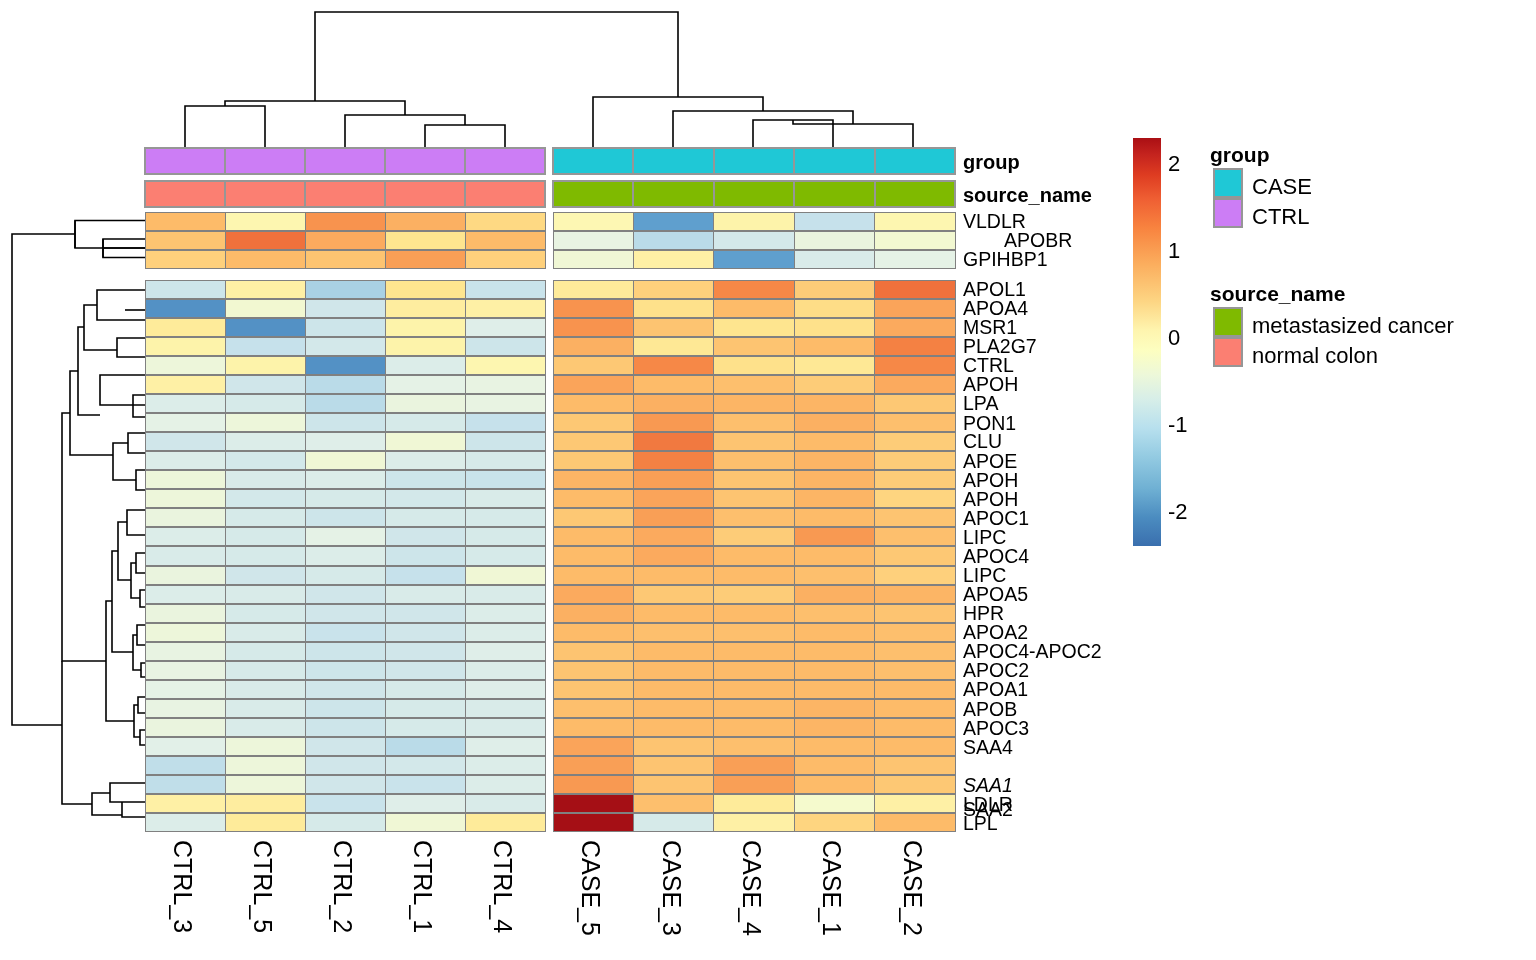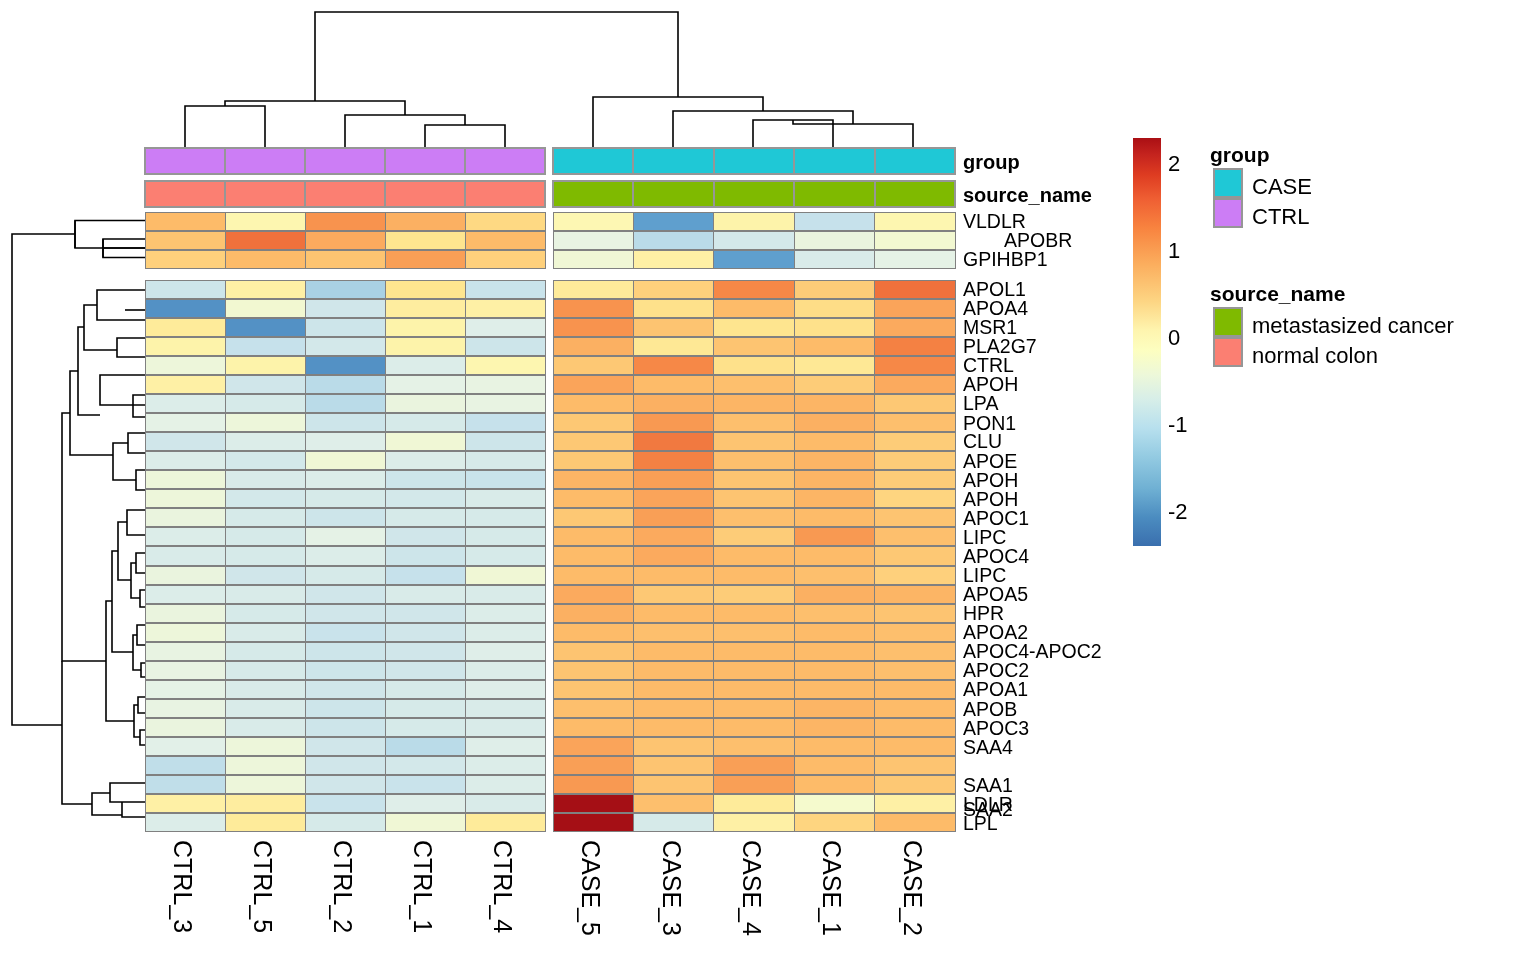--- a/index.html
+++ b/index.html
@@ -632,21 +632,21 @@
       <div class="rowlab" style="top: 585.138px;">APOA5</div>
       <div class="rowlab" style="top: 604.207px;">HPR</div>
       <div class="rowlab" style="top: 623.276px;">APOA2</div>
       <div class="rowlab" style="top: 642.345px;">APOC4-APOC2</div>
       <div class="rowlab" style="top: 661.414px;">APOC2</div>
       <div class="rowlab" style="top: 680.483px;">APOA1</div>
       <div class="rowlab" style="top: 699.552px;">APOB</div>
       <div class="rowlab" style="top: 718.621px;">APOC3</div>
       <div class="rowlab" style="top: 737.69px;">SAA4</div>
       <div class="rowlab" style="top: 800px;">SAA2</div>
-      <div class="rowlab" style="top: 775.828px;">SAA1</div>
+      <div class="rowlab" style="top: 775.828px; font-style: italic;">SAA1</div>
       <div class="rowlab" style="top: 794.897px;">LDLR</div>
       <div class="rowlab" style="top: 813.966px;">LPL</div>
     </div>
 
   <div id="collabels">
       <div class="collab" style="left: 195px; top: 840px;">CTRL_3</div>
       <div class="collab" style="left: 275px; top: 840px;">CTRL_5</div>
       <div class="collab" style="left: 355px; top: 840px;">CTRL_2</div>
       <div class="collab" style="left: 435px; top: 840px;">CTRL_1</div>
       <div class="collab" style="left: 515px; top: 840px;">CTRL_4</div>

